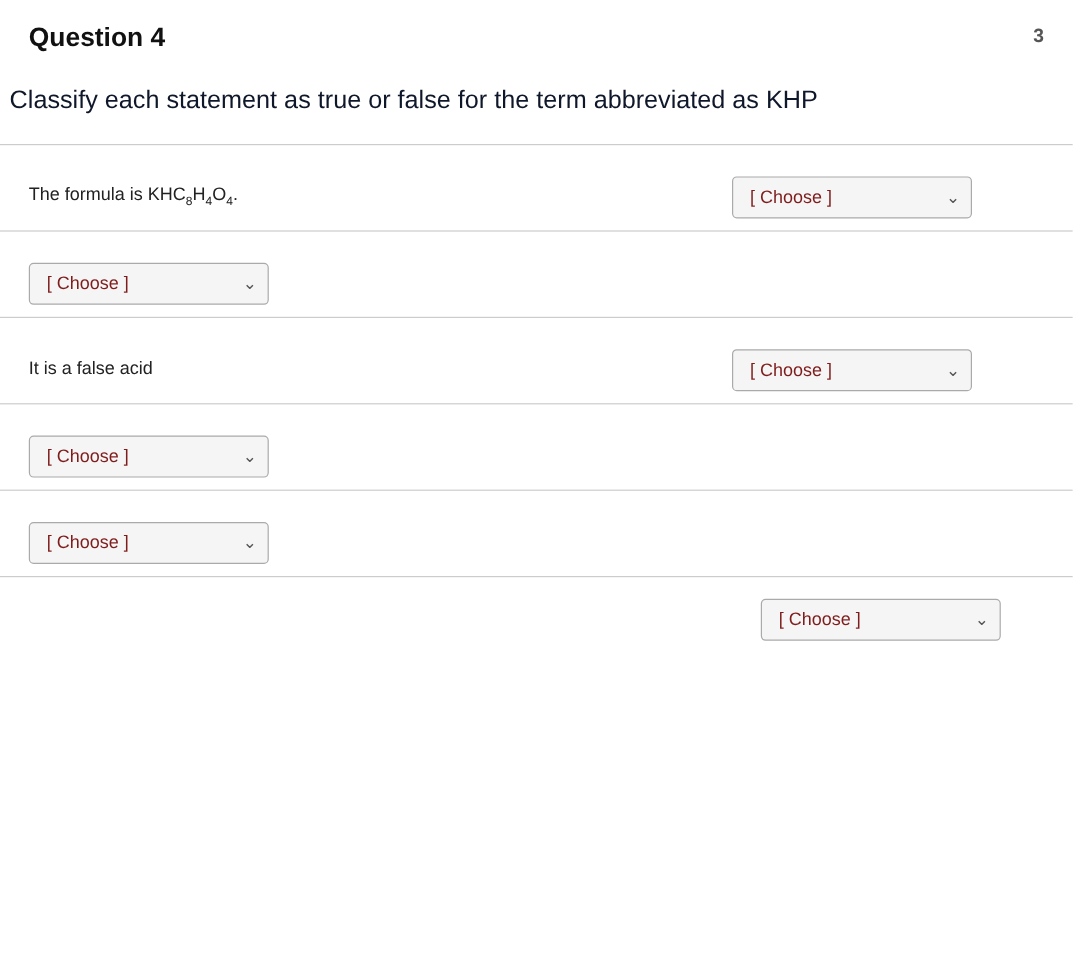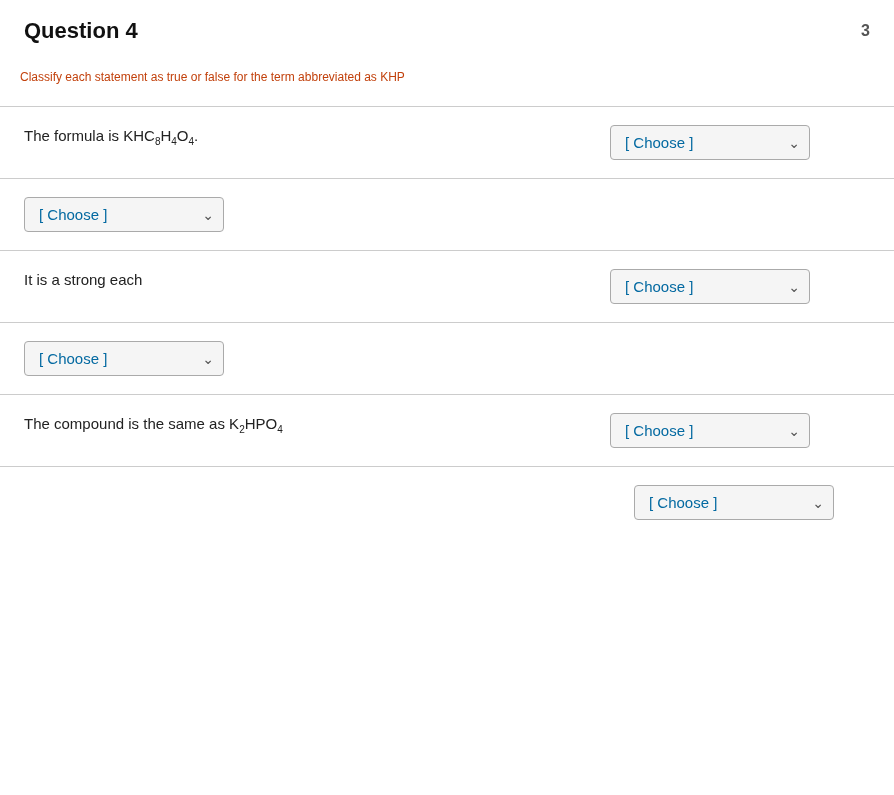--- a/index.html
+++ b/index.html
@@ -39,34 +39,34 @@
     }
 
     .question-number-badge {
       font-size: 16px;
       font-weight: bold;
       color: #555;
       padding-top: 4px;
     }
 
     .question-instruction {
-      padding: 14px 24px 20px 20px;
-      font-size: 12px;
-      color: #c2410c;
+      padding: 14px 24px 20px 8px;
+      font-size: 21px;
+      color: #0f172a;
       line-height: 1.5;
     }
 
     .rows-container {
       border-top: 1.5px solid #ccc;
       margin: 0 0 0 0;
     }
 
     .question-row {
       display: flex;
-      align-items: flex-start;
+      align-items: center;
       border-bottom: 1.5px solid #ccc;
       padding: 18px 24px 2px 24px;
       min-height: 72px;
     }
 
     .row-statement {
       flex: 1;
       font-size: 15px;
       color: #222;
       line-height: 1.5;
@@ -89,21 +89,21 @@
     }
 
     .dropdown-wrapper select {
       appearance: none;
       -webkit-appearance: none;
       background: #f5f5f5;
       border: 1.5px solid #aaa;
       border-radius: 4px;
       padding: 8px 36px 8px 14px;
       font-size: 15px;
-      color: #0369a1;
+      color: #7f1d1d;
       cursor: pointer;
       min-width: 200px;
     }
 
     .dropdown-arrow {
       position: absolute;
       right: 10px;
       top: 50%;
       transform: translateY(-50%);
       pointer-events: none;
@@ -156,51 +156,48 @@
             <option>True</option>
             <option>False</option>
           </select>
           <span class="dropdown-arrow">⌄</span>
         </div>
       </div>
     </div>
 
     <div class="question-row">
       <div class="row-statement">
-        It is a strong each
-      </div>
-      <div class="row-dropdown-wrap">
-        <div class="dropdown-wrapper">
-          <select>
-            <option>[ Choose ]</option>
-            <option>True</option>
-            <option>False</option>
-          </select>
-          <span class="dropdown-arrow">⌄</span>
-        </div>
-      </div>
-    </div>
-
-    <div class="question-row">
-      <div class="row-dropdown-wrap">
-        <div class="dropdown-wrapper">
-          <select>
-            <option>[ Choose ]</option>
-            <option>True</option>
-            <option>False</option>
-          </select>
-          <span class="dropdown-arrow">⌄</span>
-        </div>
-      </div>
-    </div>
-
-    <div class="question-row">
-      <div class="row-statement">
-        The compound is the same as K<sub>2</sub>HPO<sub>4</sub>
-      </div>
+        It is a false acid
+      </div>
+      <div class="row-dropdown-wrap">
+        <div class="dropdown-wrapper">
+          <select>
+            <option>[ Choose ]</option>
+            <option>True</option>
+            <option>False</option>
+          </select>
+          <span class="dropdown-arrow">⌄</span>
+        </div>
+      </div>
+    </div>
+
+    <div class="question-row">
+      <div class="row-dropdown-wrap">
+        <div class="dropdown-wrapper">
+          <select>
+            <option>[ Choose ]</option>
+            <option>True</option>
+            <option>False</option>
+          </select>
+          <span class="dropdown-arrow">⌄</span>
+        </div>
+      </div>
+    </div>
+
+    <div class="question-row">
       <div class="row-dropdown-wrap">
         <div class="dropdown-wrapper">
           <select>
             <option>[ Choose ]</option>
             <option>True</option>
             <option>False</option>
           </select>
           <span class="dropdown-arrow">⌄</span>
         </div>
       </div>

